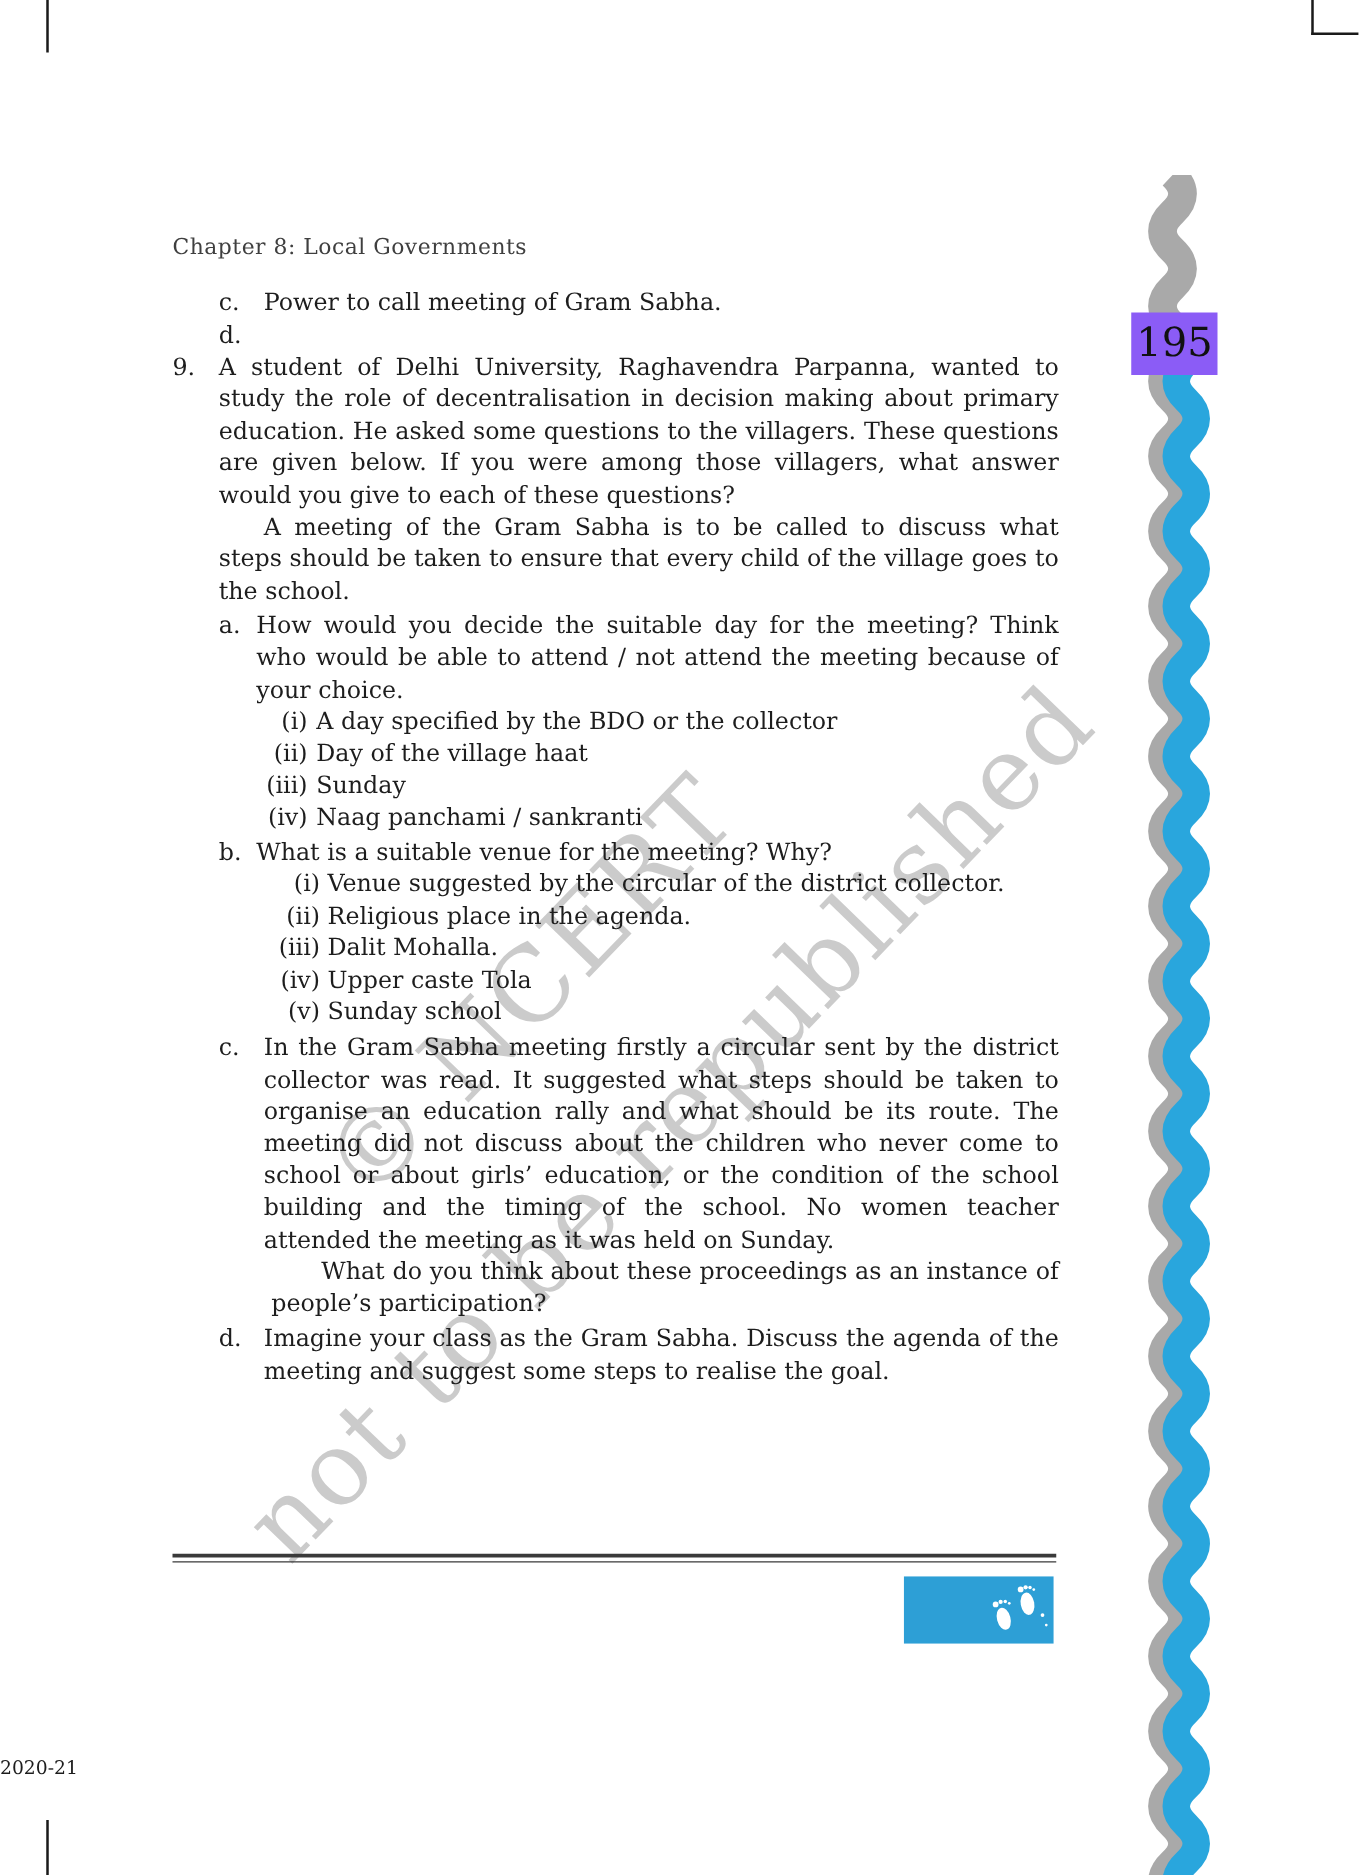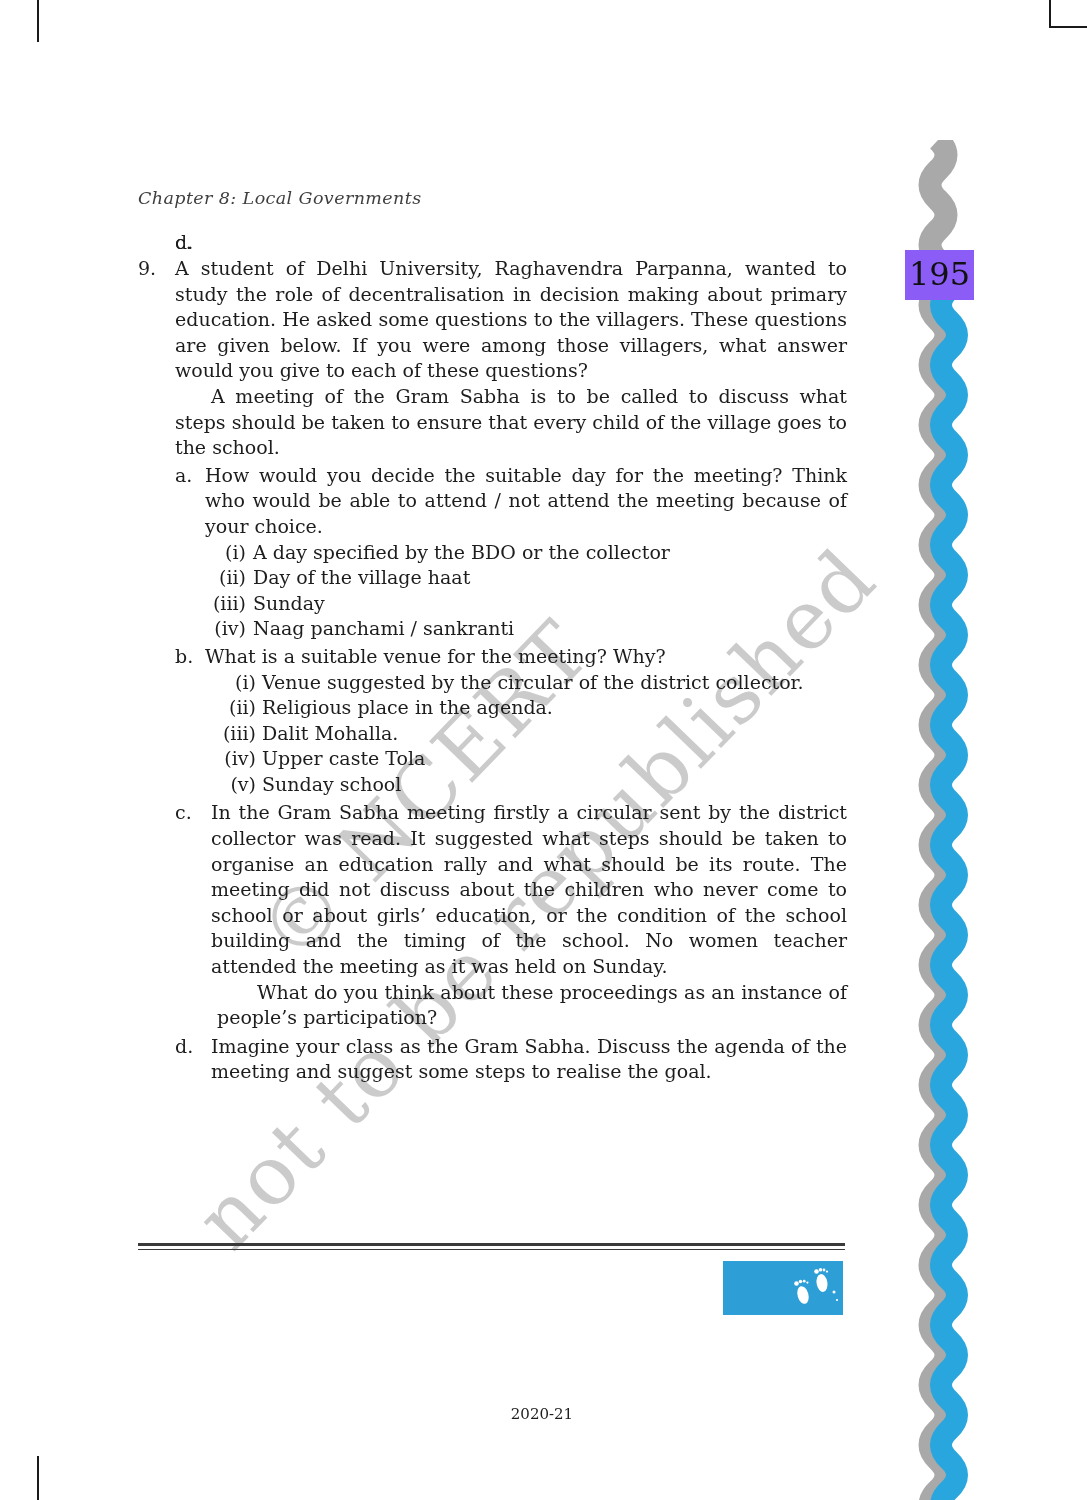--- a/index.html
+++ b/index.html
@@ -18,21 +18,21 @@
   
   .watermark {
     position:absolute; left:-10px; top:720px; width:980px;
     transform:rotate(-46deg); transform-origin:50% 50%;
     display:flex; flex-direction:column; align-items:center; gap:60px;
     color:rgba(130,130,130,0.42); font-size:82px; letter-spacing:2px;
     pointer-events:none; z-index:0; white-space:nowrap;
   }
 
   .chapter-header {
-    position:absolute; left:138px; top:188px; font-style:italic;
+    position:absolute; left:138px; top:188px; 
     font-size:17.5px; color:#3f3f3f; letter-spacing:0.4px; z-index:1;text-align:right;
   }
 
   .content {
     position:absolute; left:138px; top:230px; width:709px;
     font-size:19px; line-height:25.6px; text-align:justify; z-index:1;
   }
   .li { position:relative; }
   .li .lbl { position:absolute; top:0; }
   .item-cd { padding-left:73px; }
@@ -60,21 +60,21 @@
   
   .endrule {
     position:absolute; left:138px; top:1243px; width:707px; height:7px;
     border-top:3px solid #3a3a3a; border-bottom:1px solid #3a3a3a; z-index:1;
   }
 
   
   .footbox { position:absolute; left:723px; top:1261px; z-index:1; line-height:0; }
 
   .footer {
-    position:absolute; left:0; top:1405px; width:1084px; text-align:center;
+    position:absolute; left:0; top:1405px; width:1084px; text-align:left;
     font-size:15px; color:#1d1d1d; z-index:1;
   }
 </style>
 </head>
 <body>
 
 <div class="page">
 
   <div class="crop crop-tl"></div>
   <div class="crop crop-tr-v"></div>
@@ -92,20 +92,21 @@
     <path id="ribbon-gray" fill="none" stroke-width="23" stroke="#a9a9a9" d="M 30 0 Q 46 15 30 30 Q 14 45 30 60 Q 46 75 30 90 Q 14 105 30 120 Q 46 135 30 150 Q 14 165 30 180 Q 46 195 30 210 Q 14 225 30 240 Q 46 255 30 270 Q 14 285 30 300 Q 46 315 30 330 Q 14 345 30 360 Q 46 375 30 390 Q 14 405 30 420 Q 46 435 30 450 Q 14 465 30 480 Q 46 495 30 510 Q 14 525 30 540 Q 46 555 30 570 Q 14 585 30 600 Q 46 615 30 630 Q 14 645 30 660 Q 46 675 30 690 Q 14 705 30 720 Q 46 735 30 750 Q 14 765 30 780 Q 46 795 30 810 Q 14 825 30 840 Q 46 855 30 870 Q 14 885 30 900 Q 46 915 30 930 Q 14 945 30 960 Q 46 975 30 990 Q 14 1005 30 1020 Q 46 1035 30 1050 Q 14 1065 30 1080 Q 46 1095 30 1110 Q 14 1125 30 1140 Q 46 1155 30 1170 Q 14 1185 30 1200 Q 46 1215 30 1230 Q 14 1245 30 1260 Q 46 1275 30 1290 Q 14 1305 30 1320 Q 46 1335 30 1350 Q 14 1365 30 1380"></path>
     <path id="ribbon-blue" fill="none" stroke-width="22" stroke="#29a6dd" d="M 41 120 Q 57 135 41 150 Q 25 165 41 180 Q 57 195 41 210 Q 25 225 41 240 Q 57 255 41 270 Q 25 285 41 300 Q 57 315 41 330 Q 25 345 41 360 Q 57 375 41 390 Q 25 405 41 420 Q 57 435 41 450 Q 25 465 41 480 Q 57 495 41 510 Q 25 525 41 540 Q 57 555 41 570 Q 25 585 41 600 Q 57 615 41 630 Q 25 645 41 660 Q 57 675 41 690 Q 25 705 41 720 Q 57 735 41 750 Q 25 765 41 780 Q 57 795 41 810 Q 25 825 41 840 Q 57 855 41 870 Q 25 885 41 900 Q 57 915 41 930 Q 25 945 41 960 Q 57 975 41 990 Q 25 1005 41 1020 Q 57 1035 41 1050 Q 25 1065 41 1080 Q 57 1095 41 1110 Q 25 1125 41 1140 Q 57 1155 41 1170 Q 25 1185 41 1200 Q 57 1215 41 1230 Q 25 1245 41 1260 Q 57 1275 41 1290 Q 25 1305 41 1320 Q 57 1335 41 1350 Q 25 1365 41 1380"></path>
   </svg>
 
   <div class="pagenum">195</div>
 
   <div class="content">
 
     <div class="li item-cd">
       <span class="lbl">c.</span>
+      <span>Power to call meeting of Gram Sabha.</span>
     </div>
 
     <div class="li item-cd">
       <span class="lbl">d.</span>
     </div>
 
     <div class="li q9">
       <span class="lbl">9.</span>
       <span>A student of Delhi University, Raghavendra Parpanna, wanted to study the role of decentralisation in decision making about primary education. He asked some questions to the villagers. These questions are given below. If you were among those villagers, what answer would you give to each of these questions?</span>
     </div>

